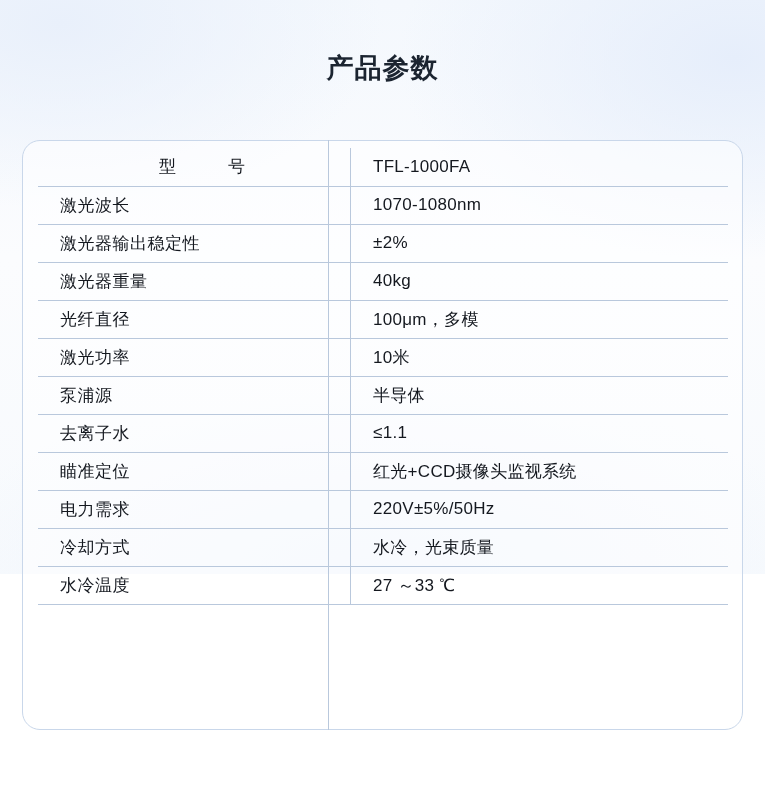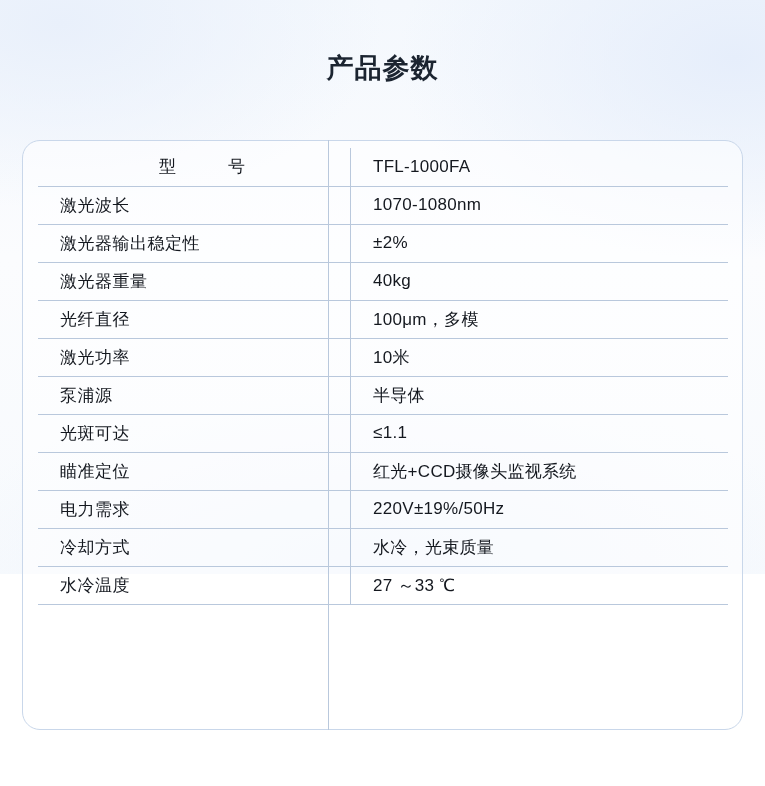--- a/index.html
+++ b/index.html
@@ -127,30 +127,30 @@
       </tr>
       <tr>
         <td class="label">激光功率</td>
         <td class="value">10米</td>
       </tr>
       <tr>
         <td class="label">泵浦源</td>
         <td class="value">半导体</td>
       </tr>
       <tr>
-        <td class="label">光斑可达</td>
+        <td class="label">去离子水</td>
         <td class="value">≤1.1</td>
       </tr>
       <tr>
         <td class="label">瞄准定位</td>
         <td class="value">红光+CCD摄像头监视系统</td>
       </tr>
       <tr>
         <td class="label">电力需求</td>
-        <td class="value">220V±19%/50Hz</td>
+        <td class="value">220V±5%/50Hz</td>
       </tr>
       <tr>
         <td class="label">冷却方式</td>
         <td class="value">水冷，光束质量</td>
       </tr>
       <tr>
         <td class="label">水冷温度</td>
         <td class="value">27 ～33 ℃</td>
       </tr>
     </tbody>

